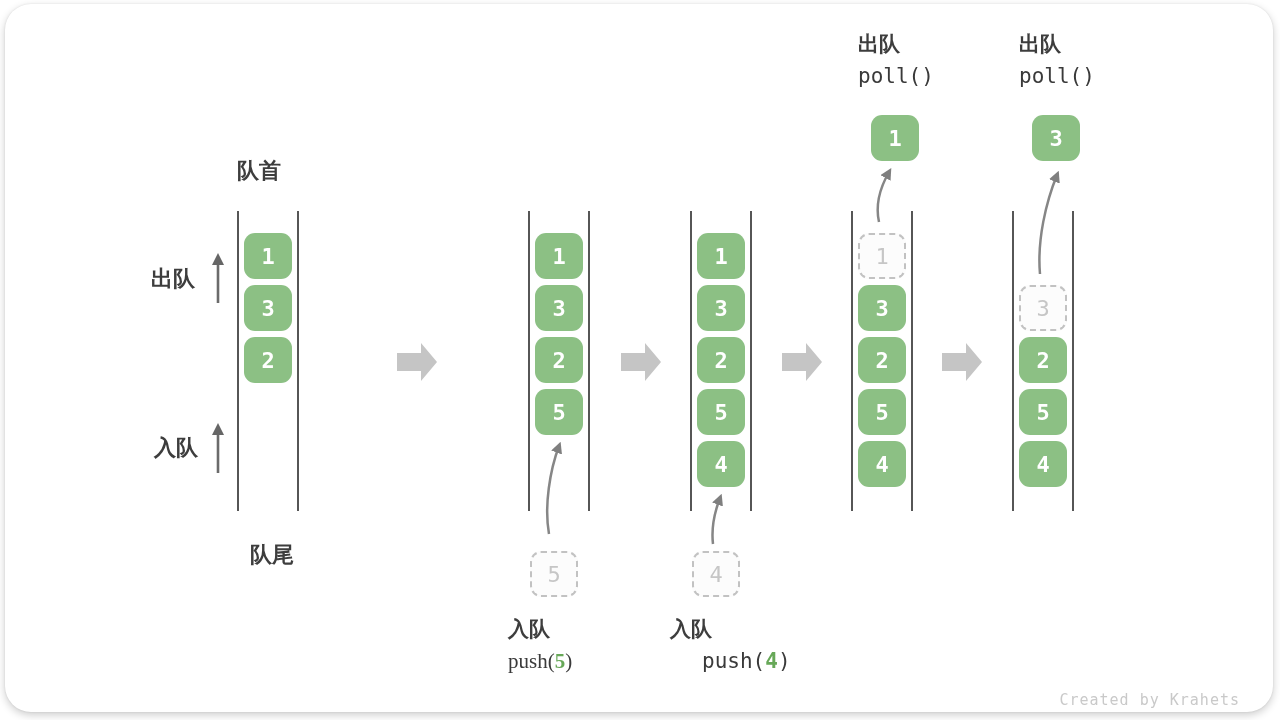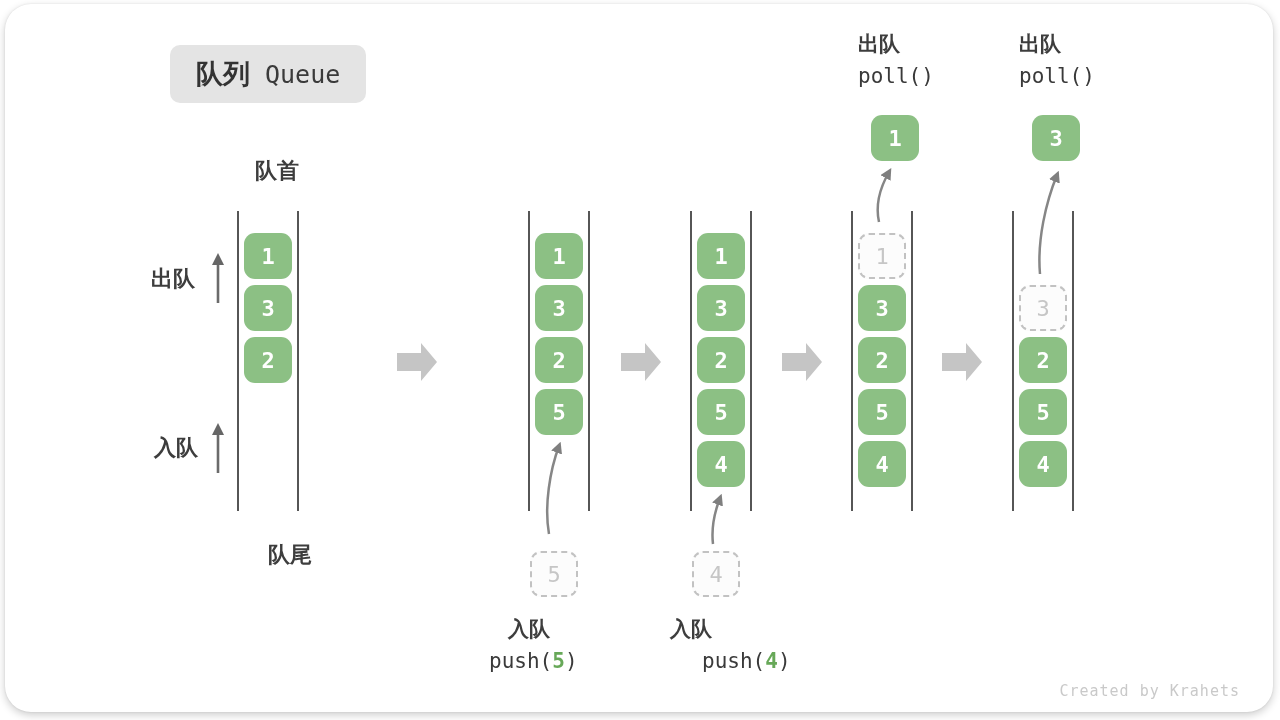--- a/index.html
+++ b/index.html
@@ -13,58 +13,54 @@
   .stage { position:absolute; left:0; top:0; width:1280px; height:720px; }
 
   .badge { position:absolute; left:170px; top:45px; height:58px;
            background:#e4e4e4; border-radius:10px; display:flex;
            align-items:center; padding:0 26px; gap:15px; }
   .badge .zh { font-size:27px; font-weight:700; color:#333333; }
   .badge .en { font-family:"DejaVu Sans Mono", monospace; font-size:25px; color:#3a3a3a; }
 
   .zh-label { position:absolute; font-size:22px; font-weight:700; color:#3d3d3d;
               white-space:nowrap; }
-  .centered { width:62px; text-align:right; }
+  .centered { width:62px; text-align:left; }
 
   .qline { position:absolute; width:2px; height:300px; top:211px; background:#565656; }
 
   .cell { position:absolute; width:48px; height:46px; border-radius:11px;
           display:flex; align-items:center; justify-content:center;
           font-family:"DejaVu Sans Mono", monospace; font-size:22px;
           font-weight:700; box-sizing:border-box; }
   .cell.filled { background:var(--green, #8CC084); color:#ffffff; }
   .cell.dashed { border:2px dashed #c2c2c2; background:#fcfcfc; color:#c6c6c6;
                  font-weight:400; }
 
   .op-zh  { position:absolute; font-size:21px; font-weight:700; color:#3d3d3d;
             white-space:nowrap; }
   .op-code{ position:absolute; font-family:"DejaVu Sans Mono", monospace;
             font-size:21px; color:#3a3a3a; white-space:nowrap; }
   .op-code .arg { color:var(--accent, #67A858); font-weight:700; }
 
-  .watermark { position:absolute; right:40px; bottom:20px;
+  .watermark { position:absolute; right:40px; bottom:11px;
                font-family:"DejaVu Sans Mono", monospace; font-size:15px;
                color:#c9c9c9; letter-spacing:1px; }
 
   svg.overlay { position:absolute; left:0; top:0; pointer-events:none; }
   .curve { fill:none; stroke:#868686; stroke-width:2.5; marker-end:url(#mArrow); }
   .dir   { stroke:#6b6b6b; stroke-width:2.6; marker-end:url(#mArrowDark); }
   .block { fill:#c5c5c5; }
 </style>
 </head>
 <body>
 
 <div class="card"></div>
 
 <div class="stage">
 
-  <div class="badge">
-    <span class="zh">队列</span>
-    <span class="en">Queue</span>
-  </div>
 
   <div class="zh-label centered" style="left:237px; top:156px;">队首</div>
   <div class="zh-label centered" style="left:250px; top:540px;">队尾</div>
   <div class="zh-label" style="left:151px; top:264px;">出队</div>
   <div class="zh-label" style="left:154px; top:433px;">入队</div>
 
   <div id="queues">
       <div>
         <div class="qline" style="position: absolute; left: 237px;"></div>
         <div class="qline" style="position: absolute; left: 297px;"></div>
@@ -74,21 +70,21 @@
       </div>
       <div>
         <div class="qline" style="position: absolute; left: 528px;"></div>
         <div class="qline" style="position: absolute; left: 588px;"></div>
         <div class="cell filled" style="position: absolute; left: 535px; top: 233px;">1</div>
         <div class="cell filled" style="position: absolute; left: 535px; top: 285px;">3</div>
         <div class="cell filled" style="position: absolute; left: 535px; top: 337px;">2</div>
         <div class="cell filled" style="position: absolute; left: 535px; top: 389px;">5</div>
         <div class="cell dashed" style="position: absolute; left: 530px; top: 551px;">5</div>
         <div class="op-zh" style="position: absolute; left: 508px; top: 615px;">入队</div>
-        <div class="op-code" style="position: absolute; left: 489px; top: 649px;"><span>push(</span><span class="arg">5</span><span>)</span></div>
+        <div class="op-code" style="position: absolute; left: 508px; top: 649px; font-family: Liberation Serif, serif;"><span>push(</span><span class="arg">5</span><span>)</span></div>
       </div>
       <div>
         <div class="qline" style="position: absolute; left: 690px;"></div>
         <div class="qline" style="position: absolute; left: 750px;"></div>
         <div class="cell filled" style="position: absolute; left: 697px; top: 233px;">1</div>
         <div class="cell filled" style="position: absolute; left: 697px; top: 285px;">3</div>
         <div class="cell filled" style="position: absolute; left: 697px; top: 337px;">2</div>
         <div class="cell filled" style="position: absolute; left: 697px; top: 389px;">5</div>
         <div class="cell filled" style="position: absolute; left: 697px; top: 441px;">4</div>
         <div class="cell dashed" style="position: absolute; left: 692px; top: 551px;">4</div>

